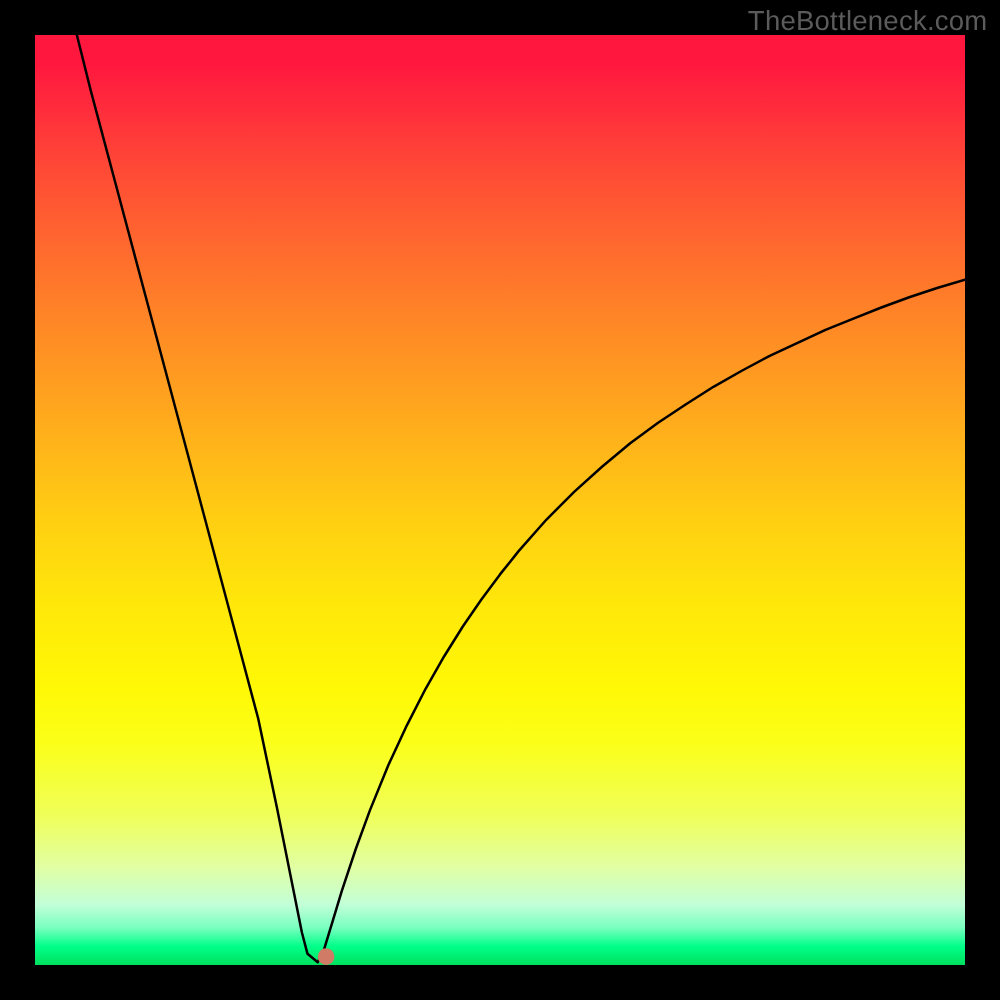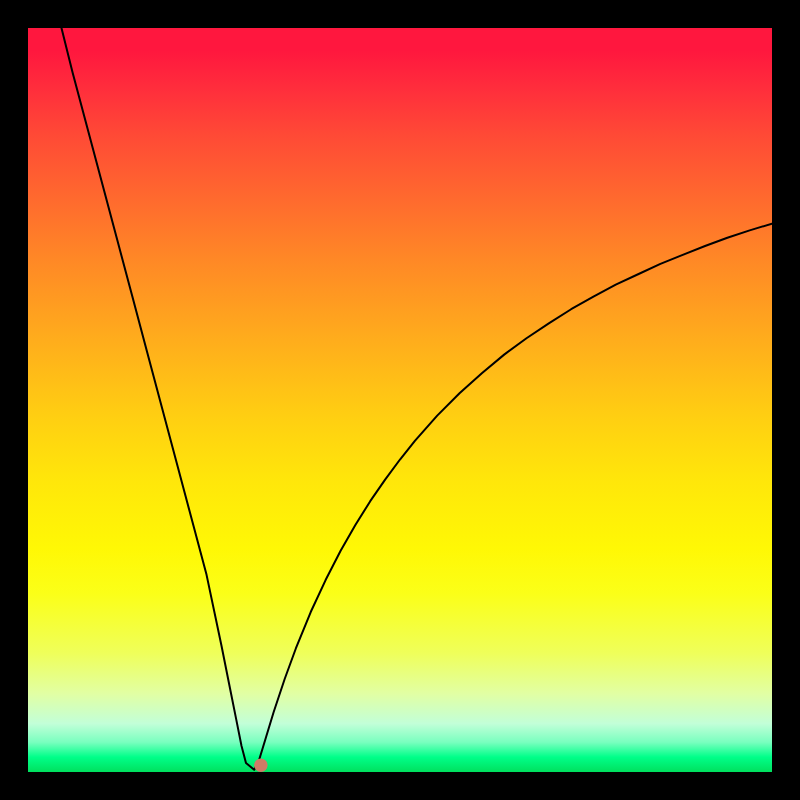--- a/index.html
+++ b/index.html
@@ -66,20 +66,21 @@
     left: 0;
     top: 0;
     width: 100%;
     height: 100%;
   }
 </style>
 </head>
 <body>
 
 <div class="frame">
+  <div class="watermark">TheBottleneck.com</div>
   <div class="plot">
     <div class="gradient"></div>
     <svg viewBox="0 0 100 100" preserveAspectRatio="none">
       <path id="curve-path" fill="none" stroke="#000" stroke-width="2" stroke-linejoin="round" stroke-linecap="round" vector-effect="non-scaling-stroke" d="M 4.500 0.000 L 6.000 6.000 L 8.000 13.500 L 10.000 21.000 L 12.000 28.500 L 14.000 36.000 L 16.000 43.500 L 18.000 51.000 L 20.000 58.500 L 22.000 66.000 L 24.000 73.500 L 26.000 83.000 L 27.000 88.000 L 28.000 93.000 L 28.700 96.500 L 29.300 98.800 L 30.400 99.700 L 30.400 99.700 L 31.000 98.600 L 32.000 95.300 L 33.000 92.000 L 34.500 87.500 L 36.000 83.400 L 38.000 78.500 L 40.000 74.200 L 42.000 70.300 L 44.000 66.800 L 46.000 63.600 L 48.000 60.700 L 50.000 58.000 L 52.000 55.500 L 55.000 52.100 L 58.000 49.100 L 61.000 46.400 L 64.000 43.900 L 67.000 41.700 L 70.000 39.700 L 73.000 37.800 L 76.000 36.100 L 79.000 34.500 L 82.000 33.100 L 85.000 31.700 L 88.000 30.500 L 91.000 29.300 L 94.000 28.200 L 97.000 27.200 L 100.000 26.300 "></path>
       <circle id="marker-dot" cx="31.300" cy="99.100" r="0.9" fill="#cf7b66"></circle>
     </svg>
   </div>
 </div>
 
 </body></html>

